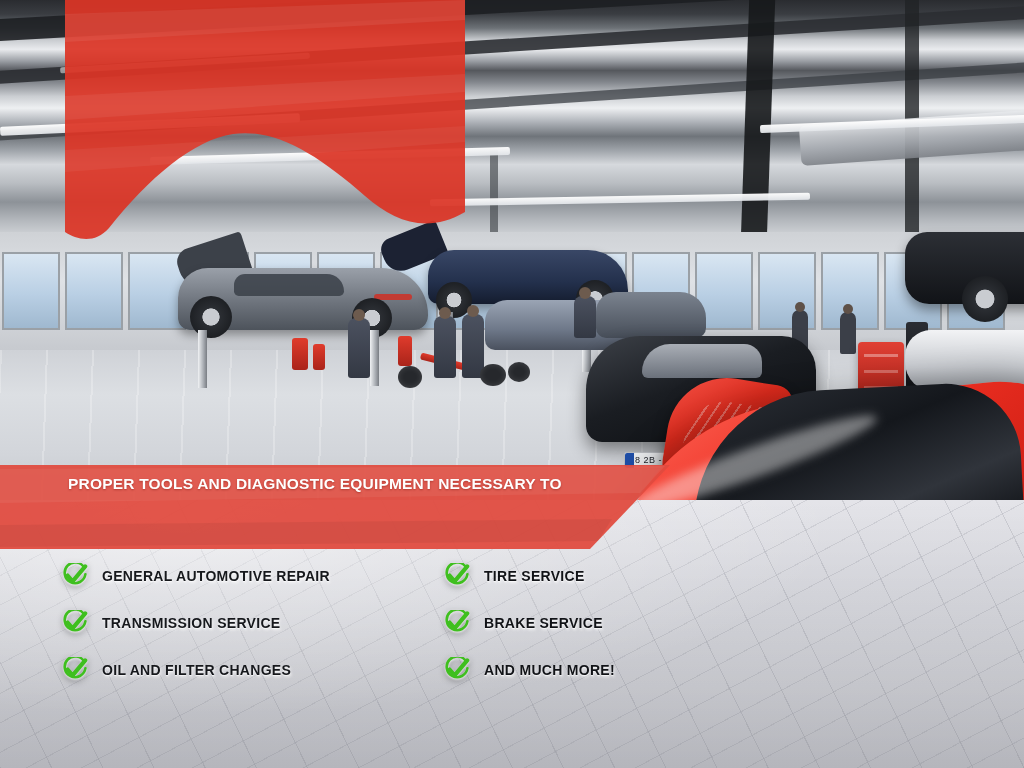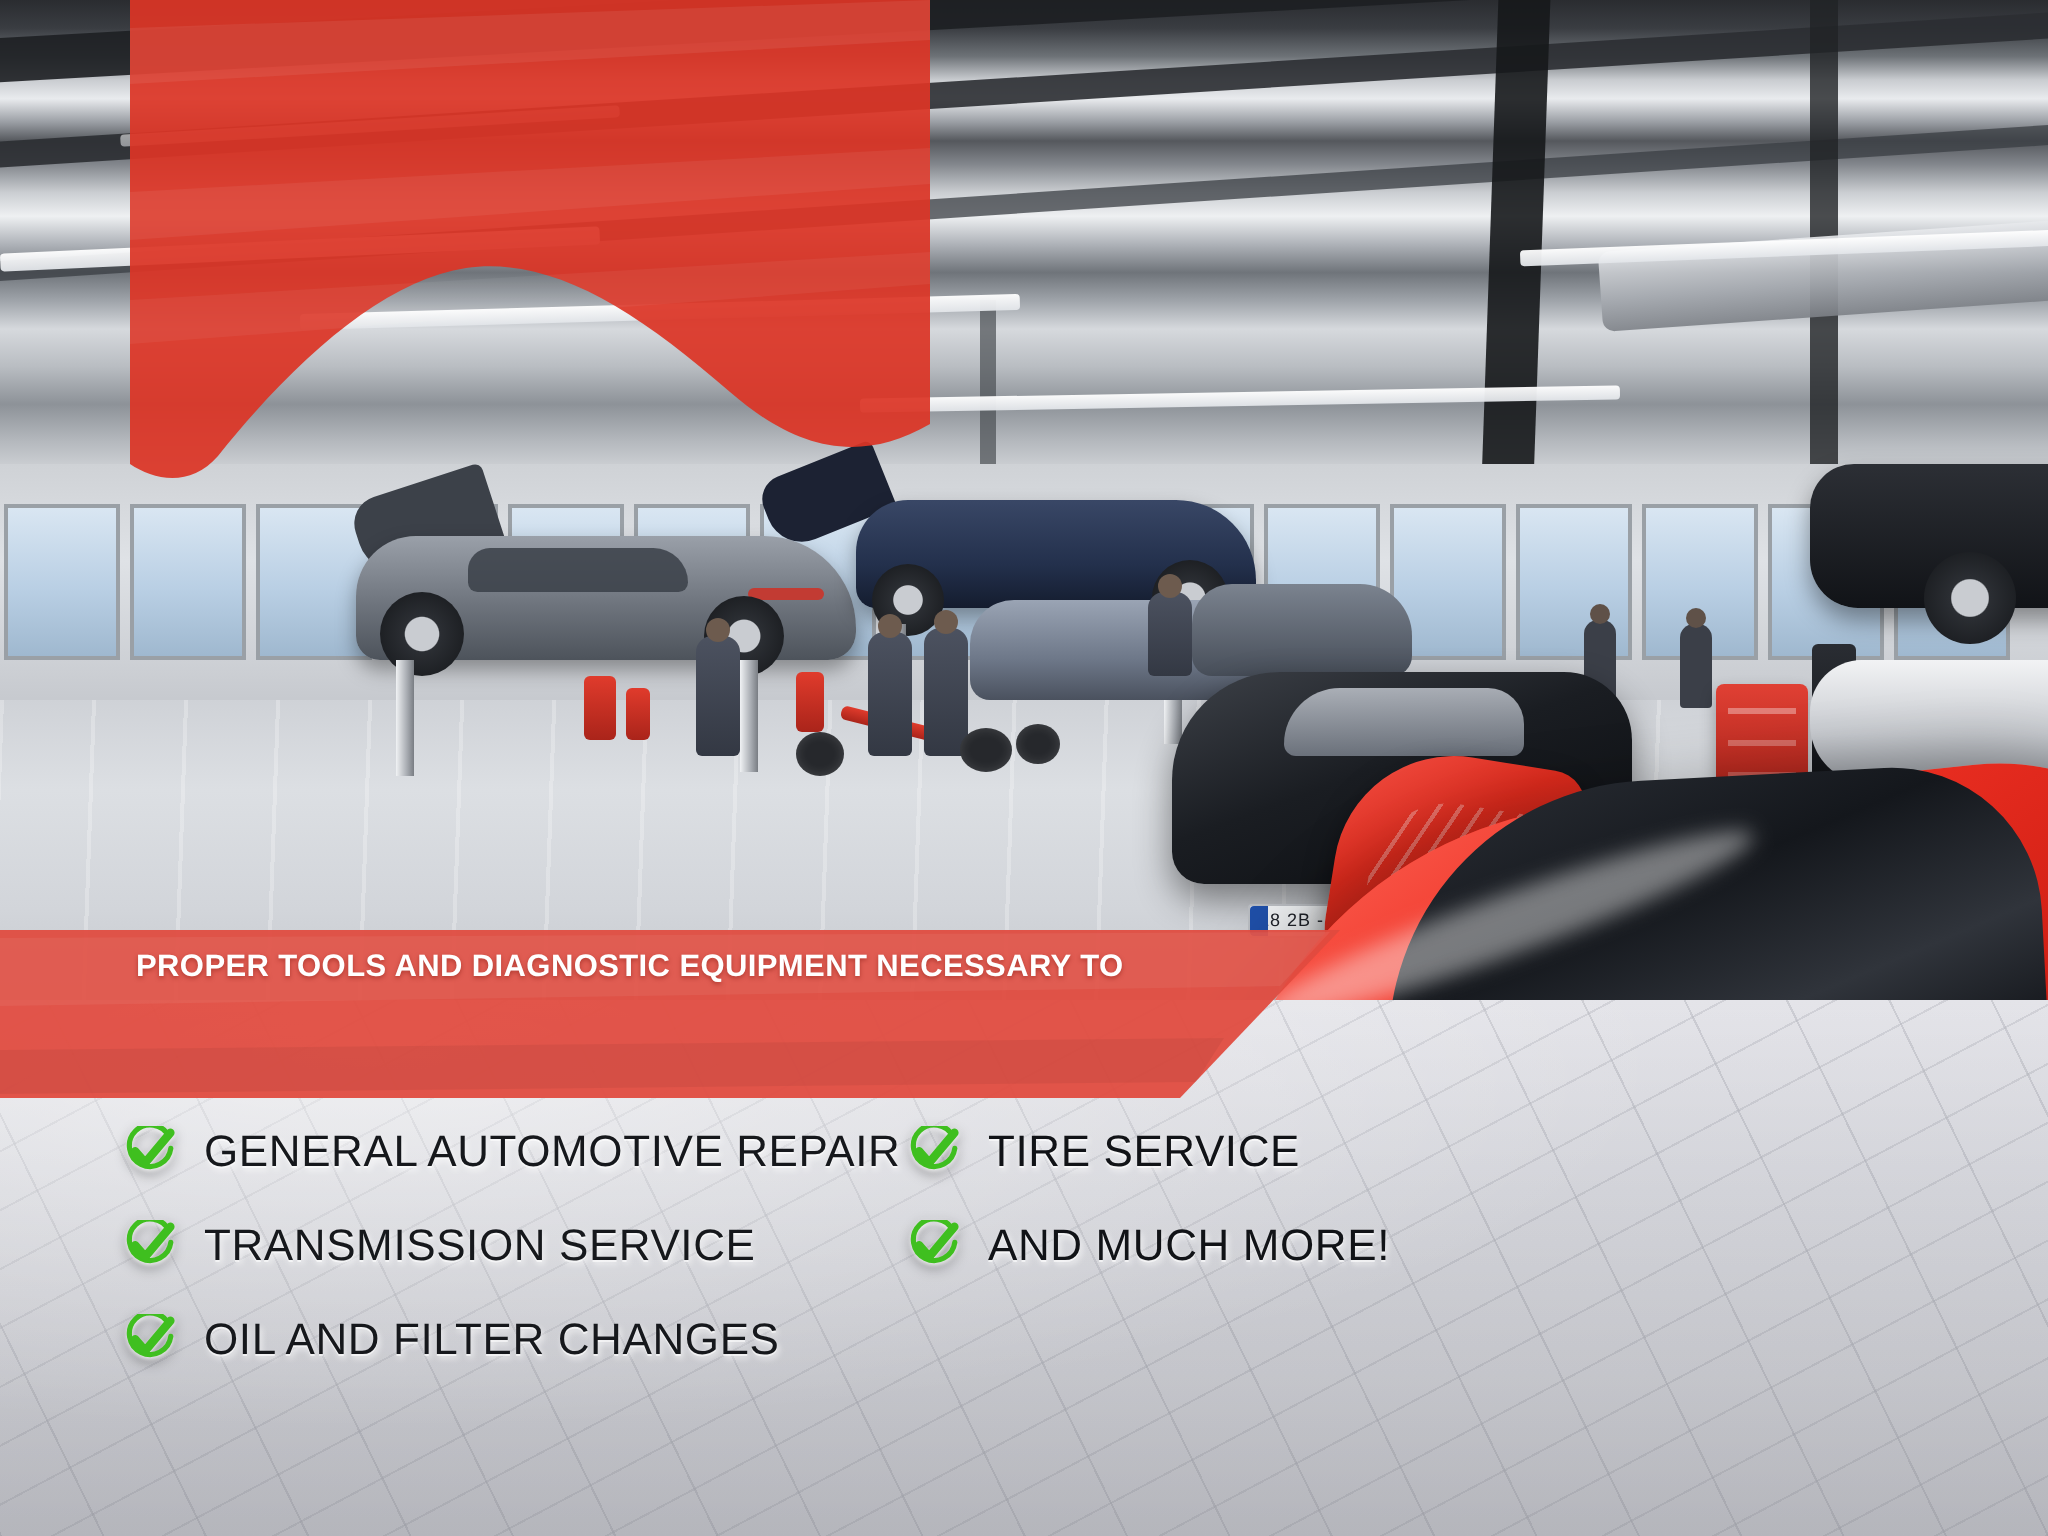--- a/index.html
+++ b/index.html
@@ -148,26 +148,26 @@
   .stmt-text{position:absolute;left:68px;top:10px;width:560px;
     color:#ffffff;font-weight:bold;font-size:15.5px;line-height:1.44;letter-spacing:.2px;
     text-transform:uppercase;font-family:"Liberation Sans","DejaVu Sans",sans-serif;
     text-shadow:0 1px 2px rgba(130,25,18,.5);}
   .stmt-text span{display:block;}
 
   
   .lists{position:absolute;left:0;top:552px;width:1024px;height:190px;}
   .col{position:absolute;top:0;}
   .col.left{left:62px;width:420px;}
-  .col.right{left:454px;width:540px;}
+  .col.right{left:444px;width:540px;}
   .item{display:flex;align-items:center;height:47px;gap:14px;}
   .check{flex:0 0 26px;width:26px;height:26px;position:relative;}
   .check svg{display:block;width:26px;height:26px;
     filter:drop-shadow(0 1px 1px rgba(255,255,255,.85)) drop-shadow(0 2px 3px rgba(0,0,0,.30));}
-  .item-label{font-size:22px;font-weight:normal;letter-spacing:.3px;color:#16181c;
+  .item-label{font-size:14px;font-weight:bold;letter-spacing:.3px;color:#16181c;
     text-transform:uppercase;white-space:nowrap;
     font-family:"Liberation Sans","DejaVu Sans",sans-serif;
     text-shadow:1px 2px 3px rgba(255,255,255,.75), 0 1px 0 rgba(255,255,255,.6);}
   .col.right .item-label{ color:#111317; }
 </style>
 </head>
 <body>
 
 <div id="poster">
 
@@ -338,19 +338,28 @@
         </span>
         <span class="item-label">TIRE SERVICE</span>
       </div>
       <div class="item">
         <span class="check">
           <svg viewBox="0 0 26 26" xmlns="http://www.w3.org/2000/svg" aria-hidden="true">
             <path d="M22.4 5.2 A10.4 10.4 0 1 0 23.4 11.2" fill="none" stroke="#3FBF1F" stroke-width="2.6" stroke-linecap="round"></path>
             <path d="M5.6 12.6 L10.6 18.4 L23.2 3.4" fill="none" stroke="#3FBF1F" stroke-width="4.2" stroke-linecap="round" stroke-linejoin="round"></path>
           </svg>
         </span>
+        <span class="item-label">BRAKE SERVICE</span>
+      </div>
+      <div class="item">
+        <span class="check">
+          <svg viewBox="0 0 26 26" xmlns="http://www.w3.org/2000/svg" aria-hidden="true">
+            <path d="M22.4 5.2 A10.4 10.4 0 1 0 23.4 11.2" fill="none" stroke="#3FBF1F" stroke-width="2.6" stroke-linecap="round"></path>
+            <path d="M5.6 12.6 L10.6 18.4 L23.2 3.4" fill="none" stroke="#3FBF1F" stroke-width="4.2" stroke-linecap="round" stroke-linejoin="round"></path>
+          </svg>
+        </span>
         <span class="item-label">AND MUCH MORE!</span>
       </div>
     </div>
 
   </div>
 
 </div>
 
 </body></html>

